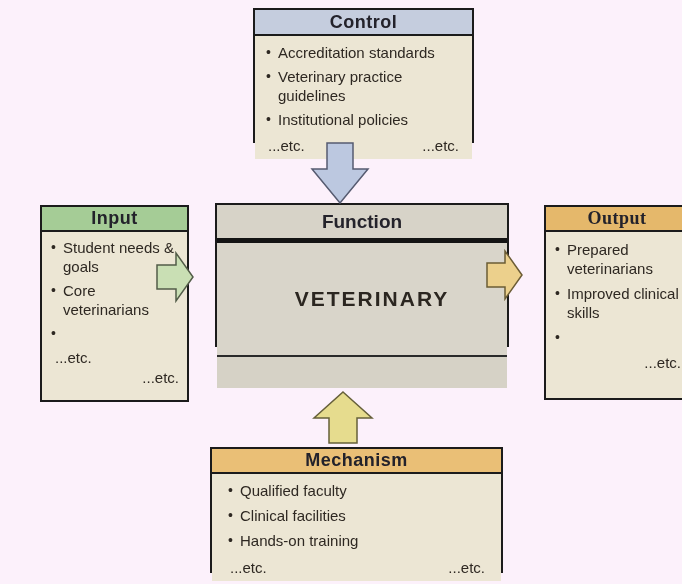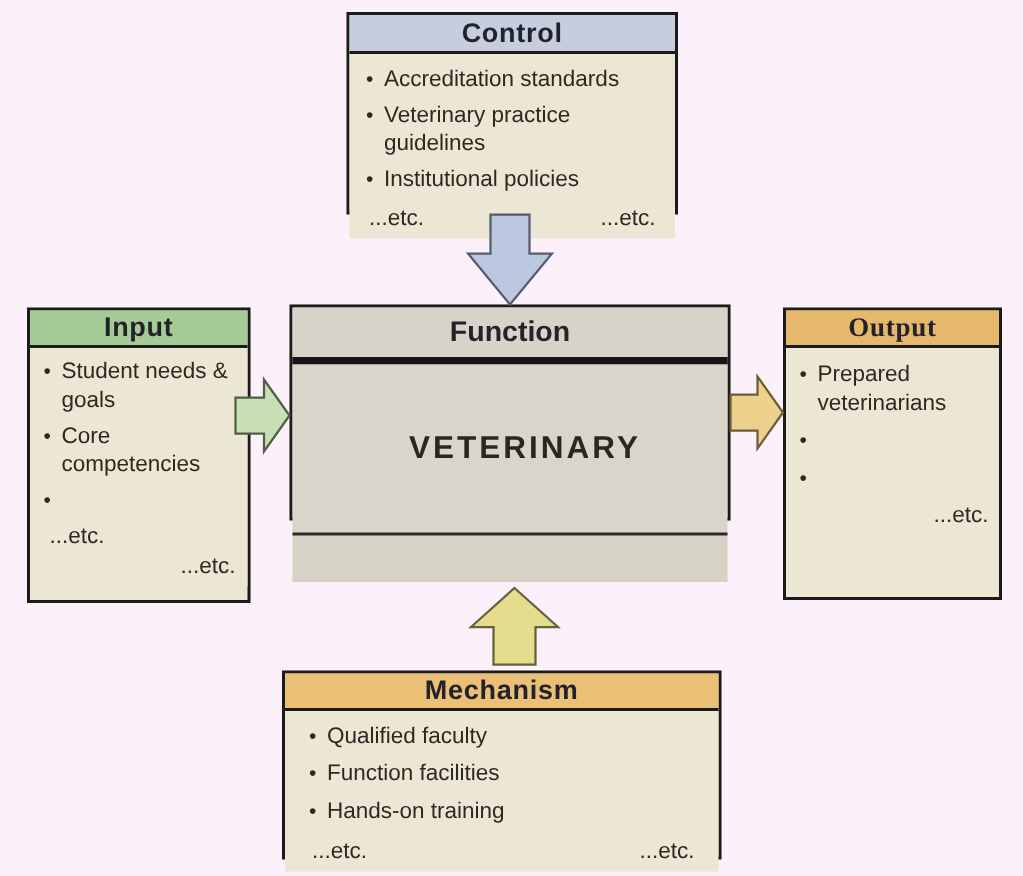--- a/index.html
+++ b/index.html
@@ -12,20 +12,21 @@
     position: relative;
     width: 682px;
     height: 584px;
     background: #fcf1fb;
   }
   
   .box {
     position: absolute;
     border: 2px solid #1b1b1b;
     background: #ece6d4;
+    margin-left: 22px;
   }
   .box-header {
     border-bottom: 2px solid #1b1b1b;
     text-align: center;
     font-size: 18px;
     font-weight: 600;
     letter-spacing: .5px;
     color: #23222b;
     display: flex;
     align-items: center;
@@ -156,21 +157,21 @@
       <span>Input</span>
     </header>
     <div class="box-body" style="background-color: rgb(236, 230, 212);">
       <ul class="bullets">
         <li>
           <span class="bullet">•</span>
           <span class="itxt">Student needs &amp; goals</span>
         </li>
         <li>
           <span class="bullet">•</span>
-          <span class="itxt">Core competencies</span>
+          <span class="itxt">Core veterinarians</span>
         </li>
         <li>
           <span class="bullet">•</span>
         </li>
       </ul>
       <div class="etc-left-line">...etc.</div>
       <div class="etc-right-line">...etc.</div>
     </div>
   </section>
 
@@ -190,20 +191,21 @@
       <span>Output</span>
     </header>
     <div class="box-body" style="background-color: rgb(236, 230, 212);">
       <ul class="bullets">
         <li>
           <span class="bullet">•</span>
           <span class="itxt">Prepared veterinarians</span>
         </li>
         <li>
           <span class="bullet">•</span>
+          <span class="itxt">Improved clinical skills</span>
         </li>
         <li>
           <span class="bullet">•</span>
         </li>
       </ul>
       <div class="etc-right-line">...etc.</div>
     </div>
   </section>
 
   <section class="box mechanism">
@@ -211,21 +213,21 @@
       <span>Mechanism</span>
     </header>
     <div class="box-body" style="background-color: rgb(236, 230, 212);">
       <ul class="bullets">
         <li>
           <span class="bullet">•</span>
           <span class="itxt">Qualified faculty</span>
         </li>
         <li>
           <span class="bullet">•</span>
-          <span class="itxt">Function facilities</span>
+          <span class="itxt">Clinical facilities</span>
         </li>
         <li>
           <span class="bullet">•</span>
           <span class="itxt">Hands-on training</span>
         </li>
       </ul>
       <div class="etc-row">
         <span>...etc.</span>
         <span>...etc.</span>
       </div>

